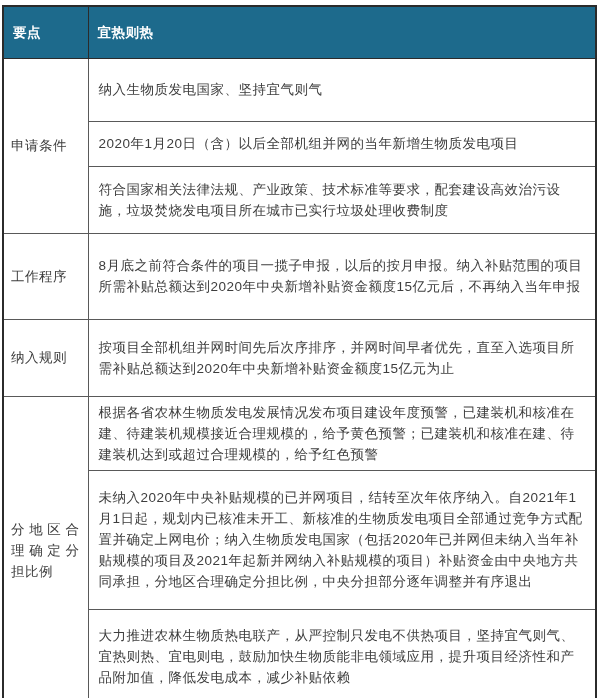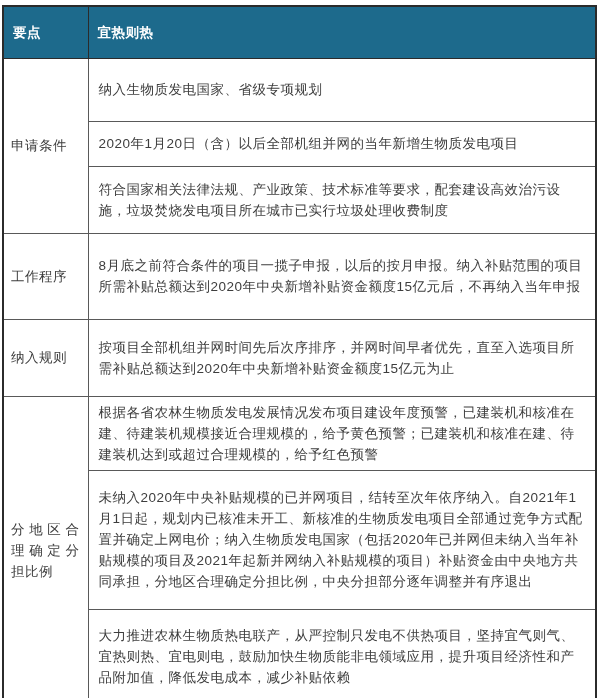--- a/index.html
+++ b/index.html
@@ -73,21 +73,21 @@
     </colgroup>
     <thead>
       <tr class="r-header">
         <th>要点</th>
         <th>宜热则热</th>
       </tr>
     </thead>
     <tbody>
       <tr class="r1">
         <td class="label-cell" rowspan="3">申请条件</td>
-        <td class="content-cell">纳入生物质发电国家、省级专项规划</td>
+        <td class="content-cell">纳入生物质发电国家、坚持宜气则气</td>
       </tr>
       <tr class="r2">
         <td class="content-cell">2020年1月20日（含）以后全部机组并网的当年新增生物质发电项目</td>
       </tr>
       <tr class="r3">
         <td class="content-cell">符合国家相关法律法规、产业政策、技术标准等要求，配套建设高效治污设施，垃圾焚烧发电项目所在城市已实行垃圾处理收费制度</td>
       </tr>
       <tr class="r4">
         <td class="label-cell">工作程序</td>
         <td class="content-cell">8月底之前符合条件的项目一揽子申报，以后的按月申报。纳入补贴范围的项目所需补贴总额达到2020年中央新增补贴资金额度15亿元后，不再纳入当年申报</td>

